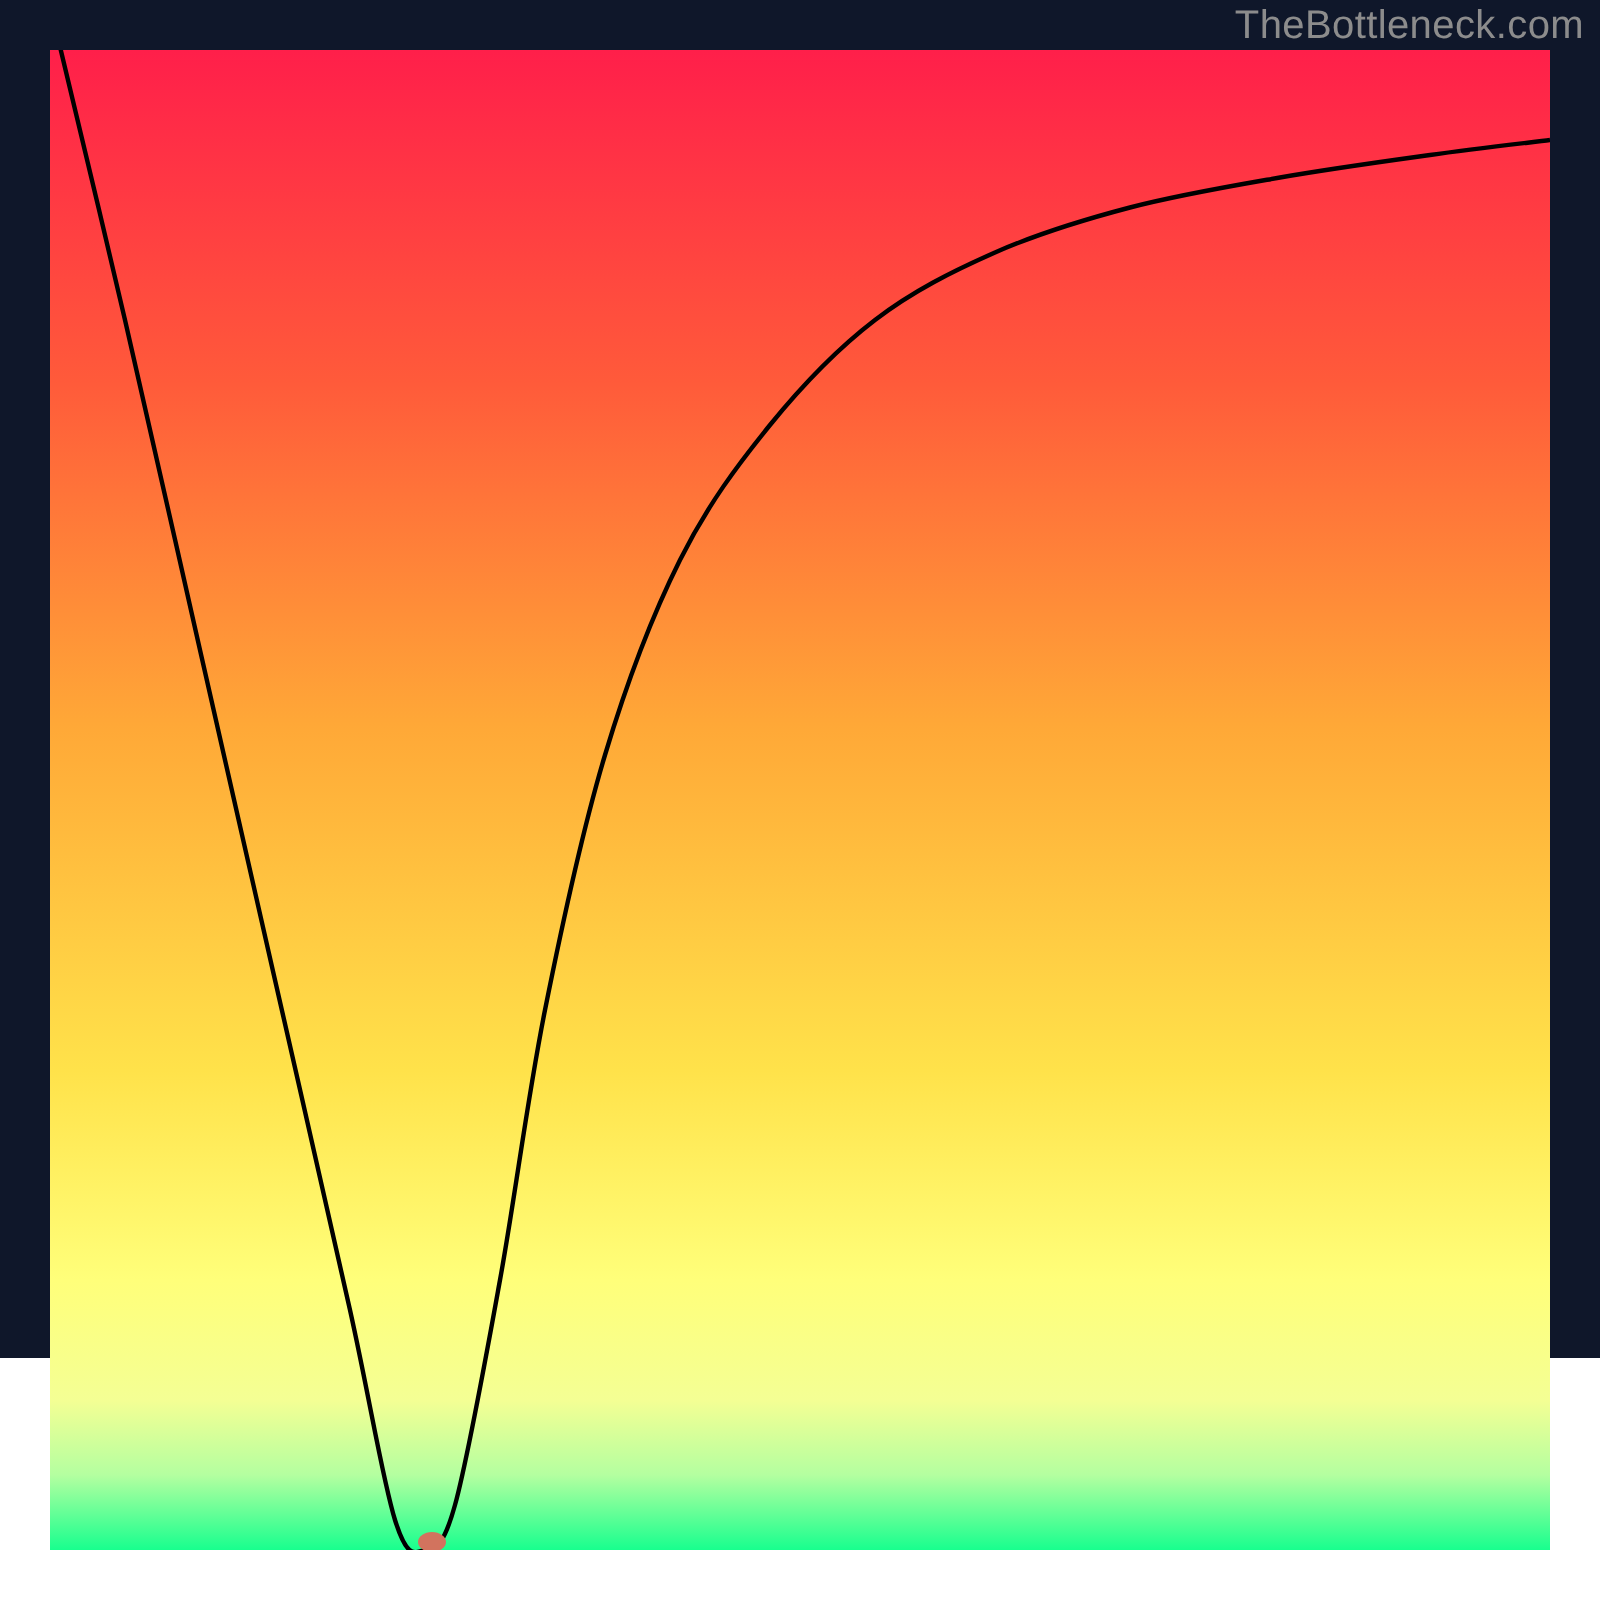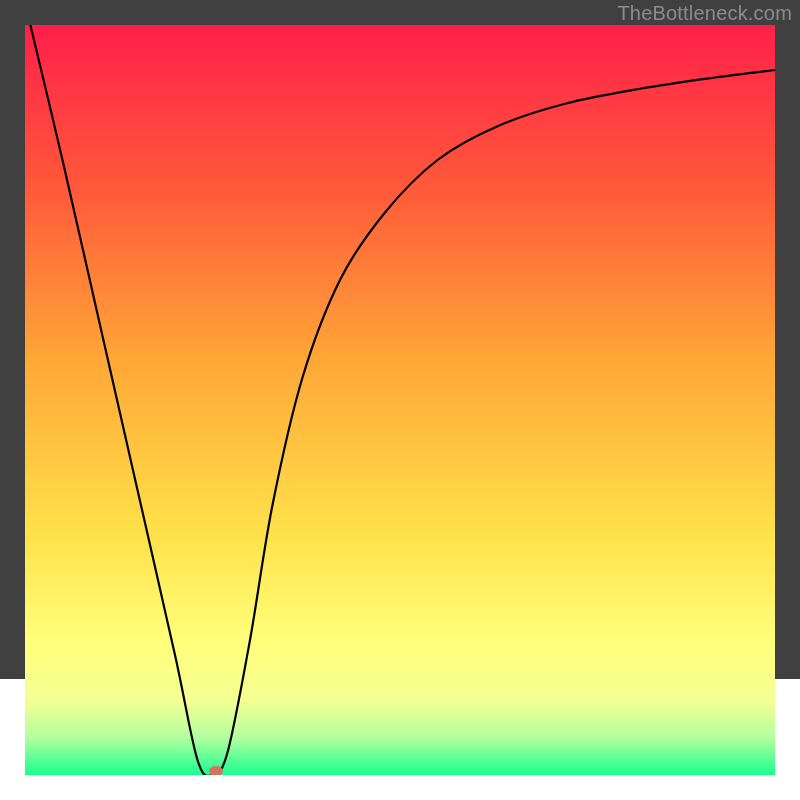--- a/index.html
+++ b/index.html
@@ -6,21 +6,21 @@
     margin: 0;
     padding: 0;
     width: 800px;
     height: 800px;
     overflow: hidden;
   }
   .container {
     position: relative;
     width: 800px;
     height: 679px;
-    background: #404040;
+    background: #0f172a;
   }
   .plot-area {
     position: absolute;
     left: 25px;
     top: 25px;
     width: 750px;
     height: 750px;
     overflow: hidden;
   }
   .gradient-bg {

